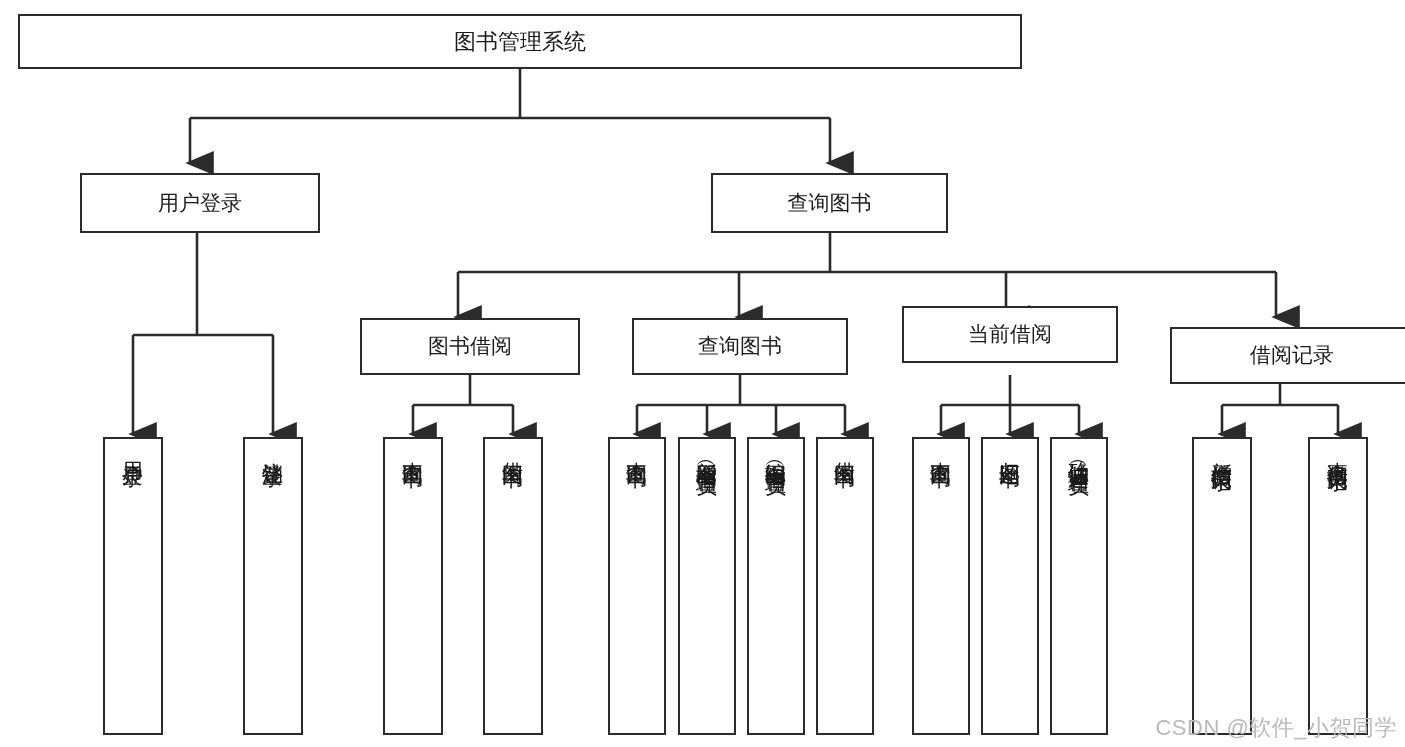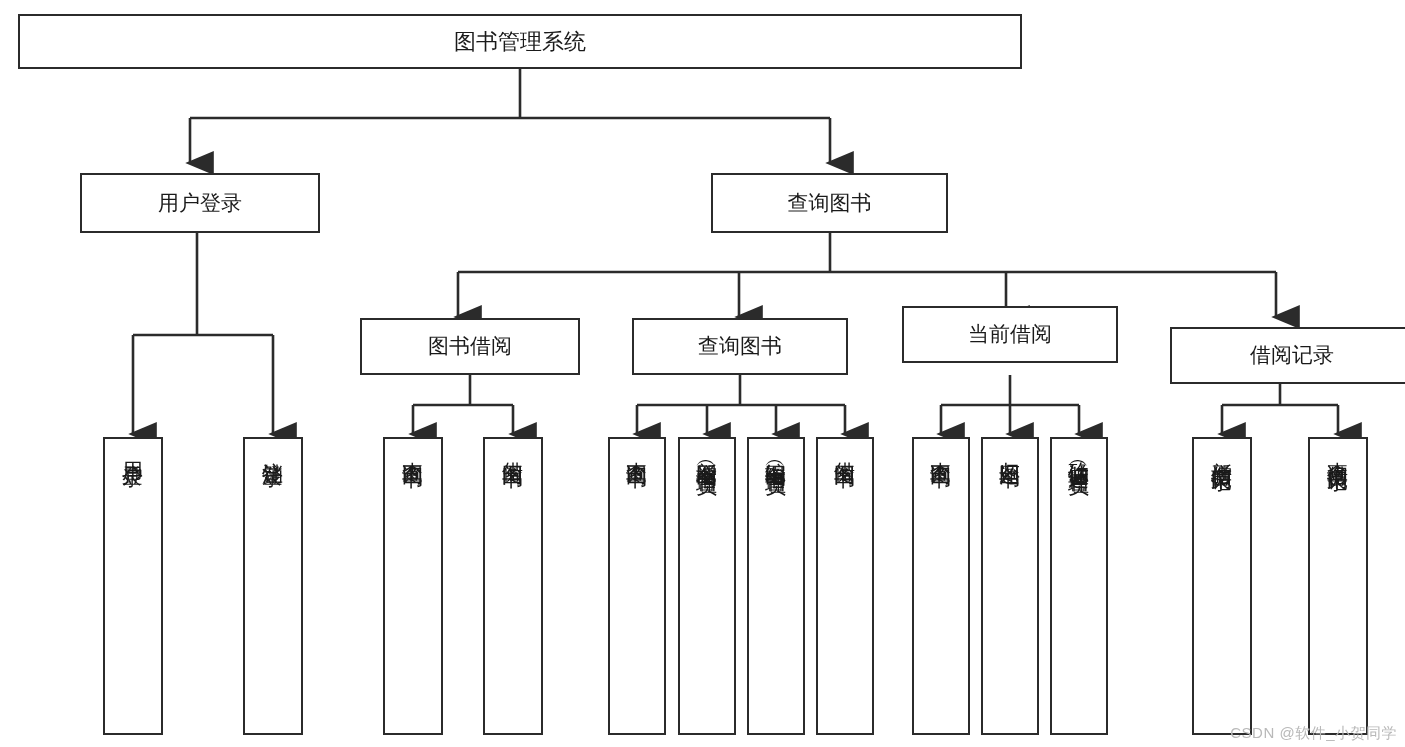--- a/index.html
+++ b/index.html
@@ -55,21 +55,21 @@
     writing-mode: vertical-rl;
     text-orientation: upright;
     font-size: 21px;
     letter-spacing: 2px;
     line-height: 1;
   }
   .watermark {
     position: absolute;
     right: 8px;
     bottom: 4px;
-    font-size: 15px;
+    font-size: 22px;
     color: #b9b9b9;
     white-space: nowrap;
     letter-spacing: 0.5px;
   }
 </style>
 </head>
 <body>
 
 <div id="canvas">
 

